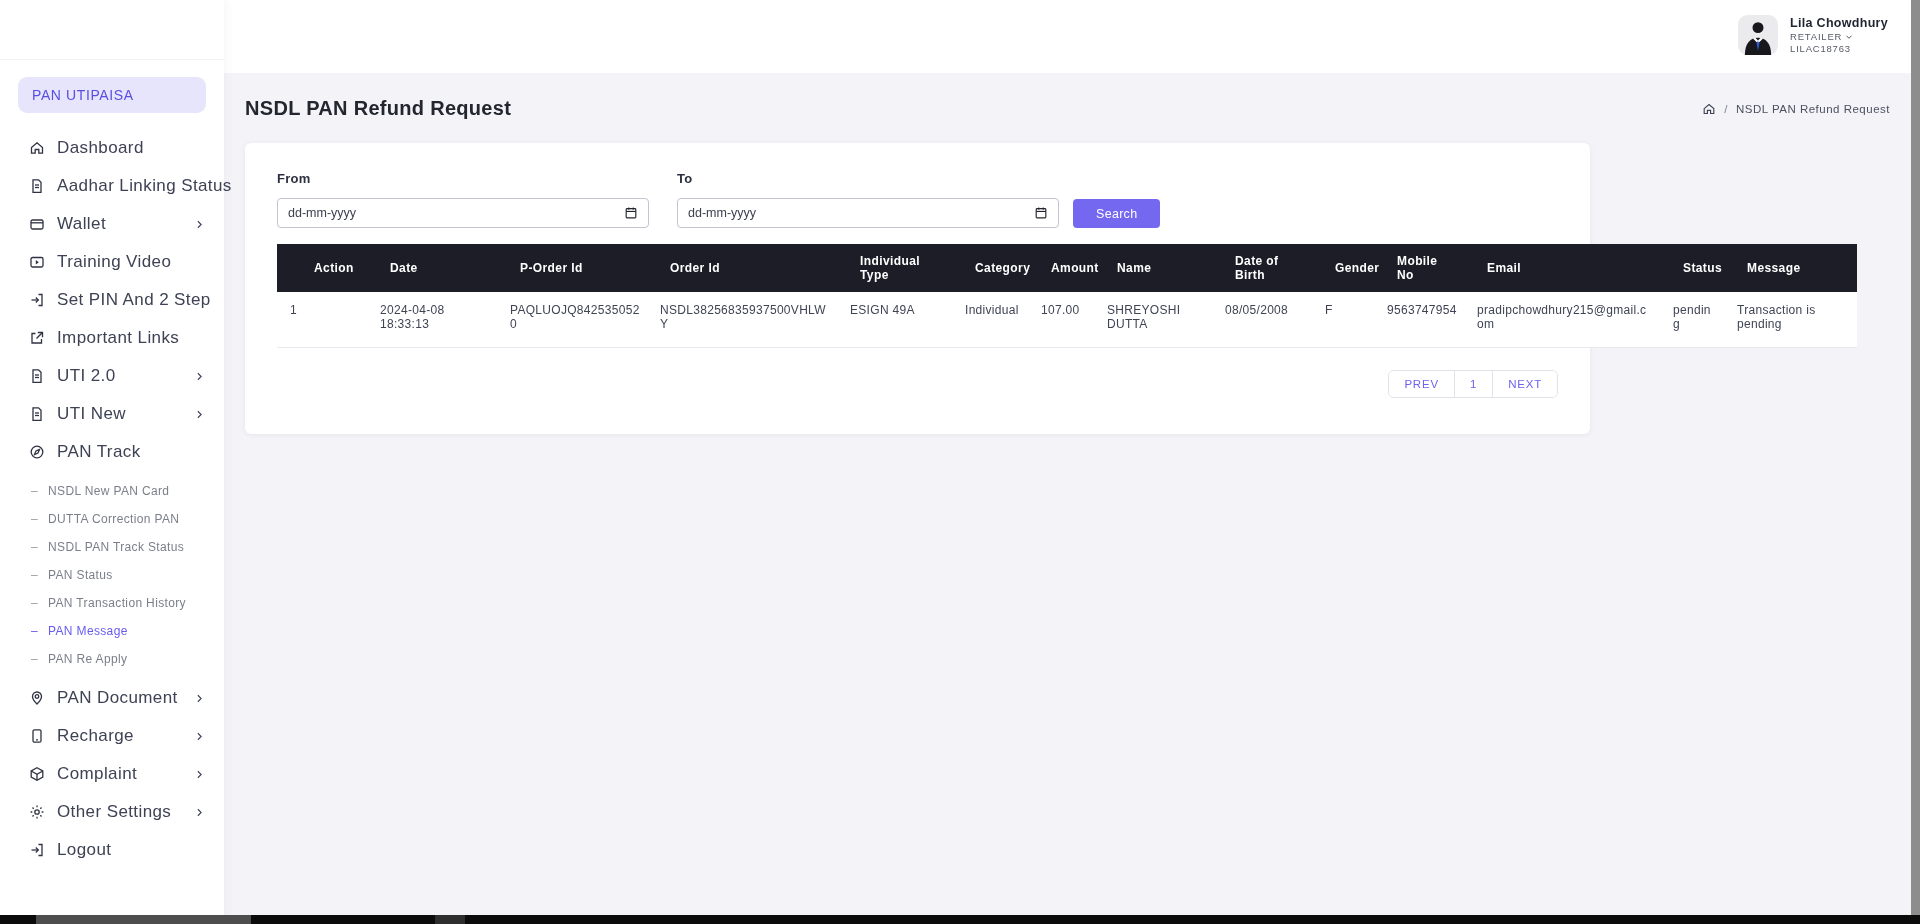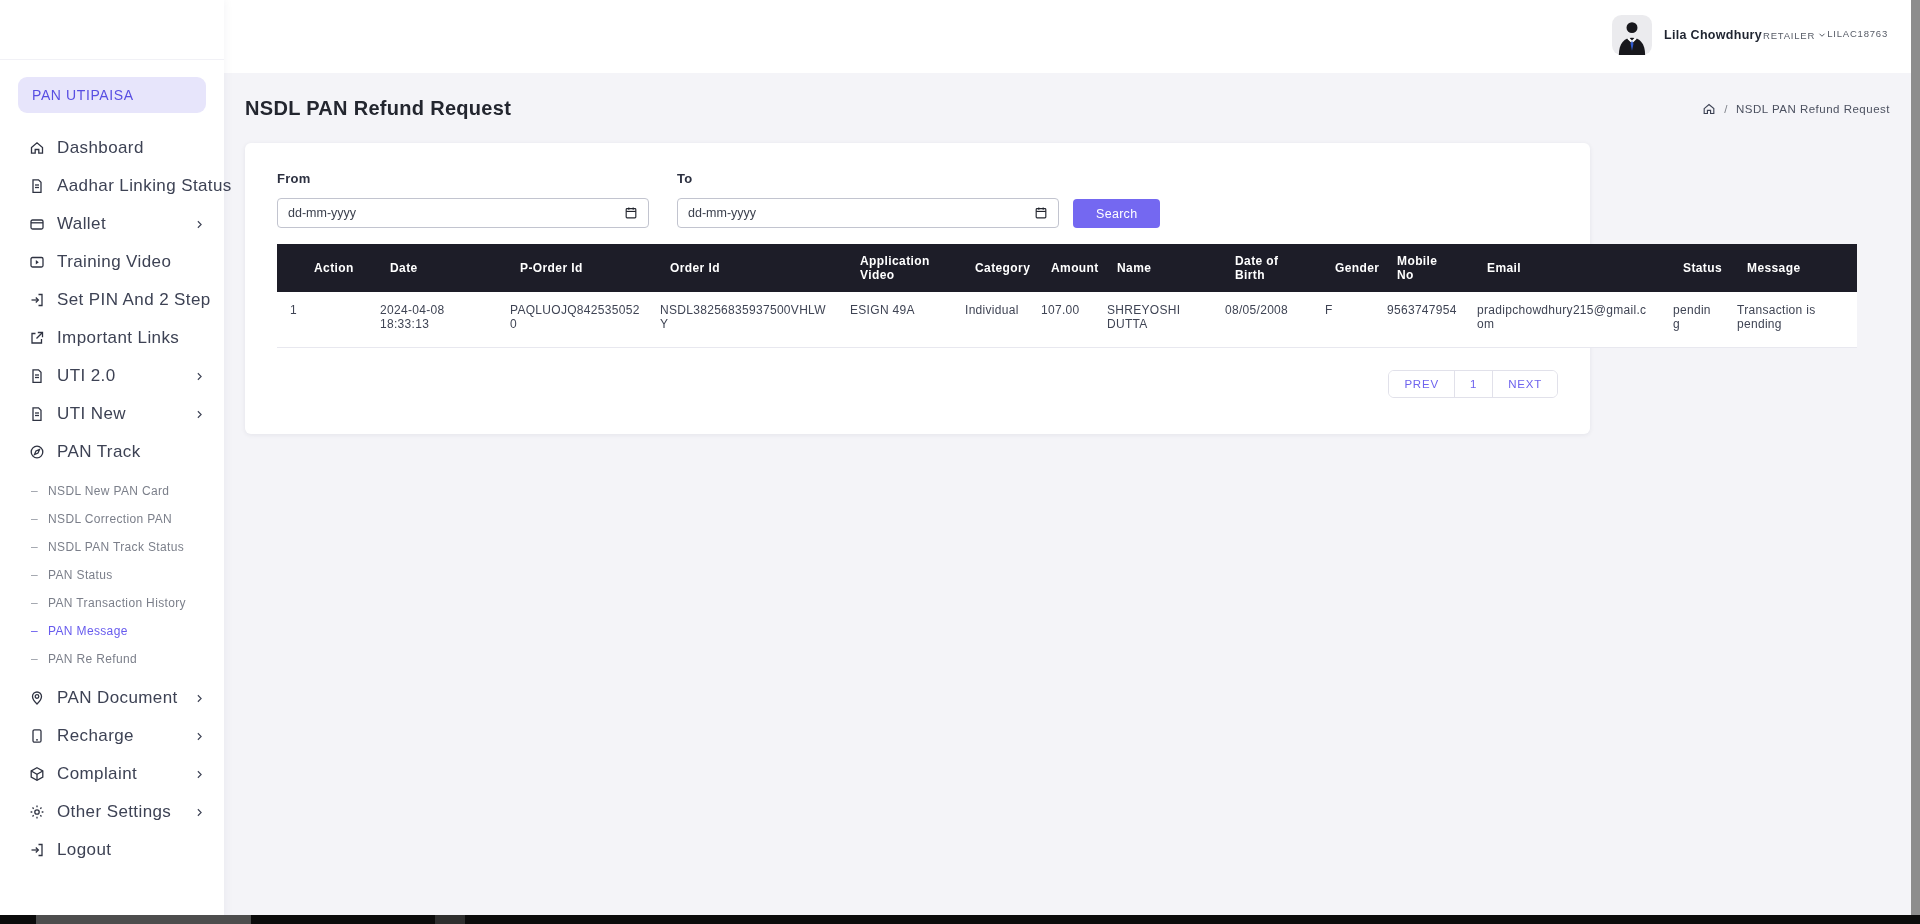--- a/index.html
+++ b/index.html
@@ -54,21 +54,21 @@
   
   .topbar {
     position:absolute; left:224px; top:0; width:1696px; height:73px;
     background:#ffffff; z-index:4;
   }
   .user-menu {
     position:absolute; right:32px; top:15px;
     display:flex; align-items:center; gap:12px; cursor:pointer;
   }
   .avatar { width:40px; height:40px; }
-  .user-text { display:flex; flex-direction:row; gap:1px; }
+  .user-text { display:flex; flex-direction:column; gap:1px; }
   .user-name { font-size:12.5px; font-weight:bold; color:#1f2430; letter-spacing:.3px; }
   .user-role { font-size:9.5px; color:#565b66; letter-spacing:.8px; display:flex; align-items:center; gap:3px; }
   .user-code { font-size:9.5px; color:#565b66; letter-spacing:.8px; }
 
   
   .main { position:absolute; left:224px; top:73px; width:1696px; height:842px; }
   .page-head {
     display:flex; justify-content:space-between; align-items:center;
     padding:24px 30px 0 21px;
   }
@@ -256,41 +256,41 @@
     </div>
 
 
     <div class="submenu">
       <div class="sub-item">
           <span class="dash">–</span>
           <span>NSDL New PAN Card</span>
         </div>
       <div class="sub-item">
           <span class="dash">–</span>
-          <span>NSDL Correction PAN</span>
+          <span>DUTTA Correction PAN</span>
         </div>
       <div class="sub-item">
           <span class="dash">–</span>
           <span>NSDL PAN Track Status</span>
         </div>
       <div class="sub-item">
           <span class="dash">–</span>
           <span>PAN Status</span>
         </div>
       <div class="sub-item">
           <span class="dash">–</span>
           <span>PAN Transaction History</span>
         </div>
       <div class="sub-item active">
           <span class="dash">–</span>
           <span>PAN Message</span>
         </div>
       <div class="sub-item">
           <span class="dash">–</span>
-          <span>PAN Re Refund</span>
+          <span>PAN Re Apply</span>
         </div>
     </div>
 
     <div class="nav-item">
       <span class="nav-ic">
           <svg width="16" height="16" viewBox="0 0 16 16" fill="none" stroke="currentColor" stroke-width="1.3">
             <path d="M8 14 C8 14 3.5 9.8 3.5 6.5 A4.5 4.5 0 0 1 12.5 6.5 C12.5 9.8 8 14 8 14 Z"></path>
             <circle cx="8" cy="6.5" r="1.8"></circle>
           </svg>
         </span>
@@ -449,21 +449,21 @@
           <col style="width:196px">
         <col style="width:64px">
           <col style="width:130px">
       </colgroup>
       <thead>
         <tr>
           <th>Action</th>
           <th>Date</th>
           <th>P-Order Id</th>
           <th>Order Id</th>
-          <th>Application Video</th>
+          <th>Individual Type</th>
           <th>Category</th>
           <th>Amount</th>
           <th>Name</th>
           <th>Date of Birth</th>
           <th>Gender</th>
           <th>Mobile No</th>
           <th>Email</th>
           <th>Status</th>
           <th>Message</th>
         </tr>

